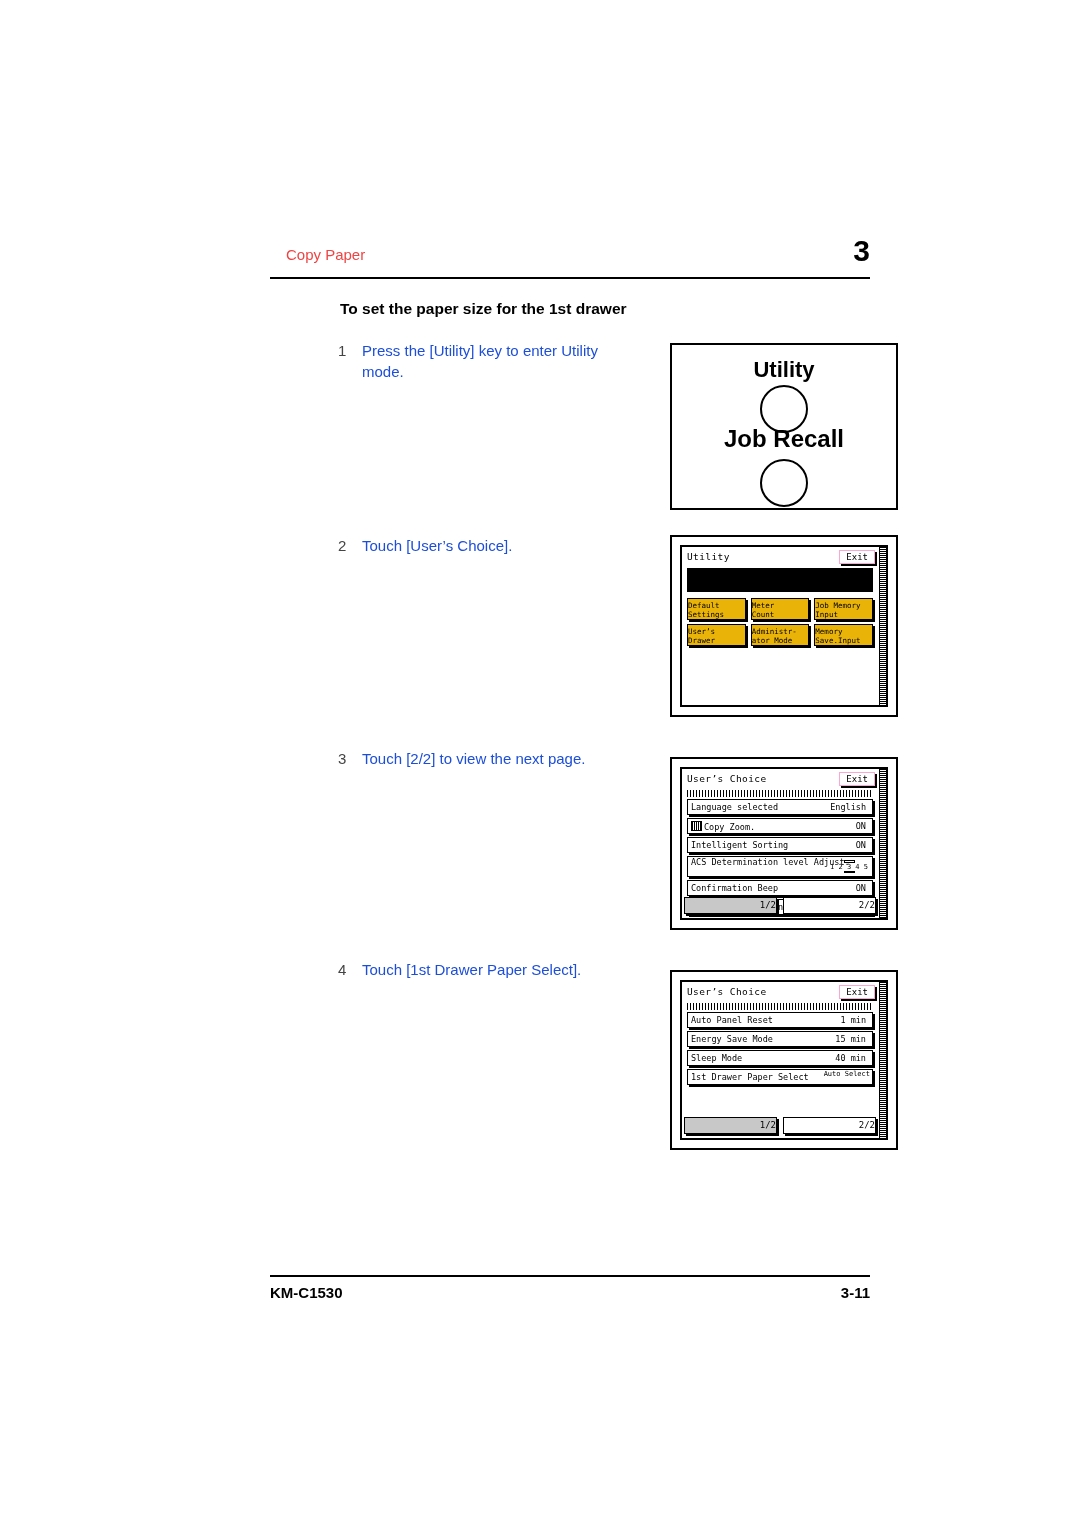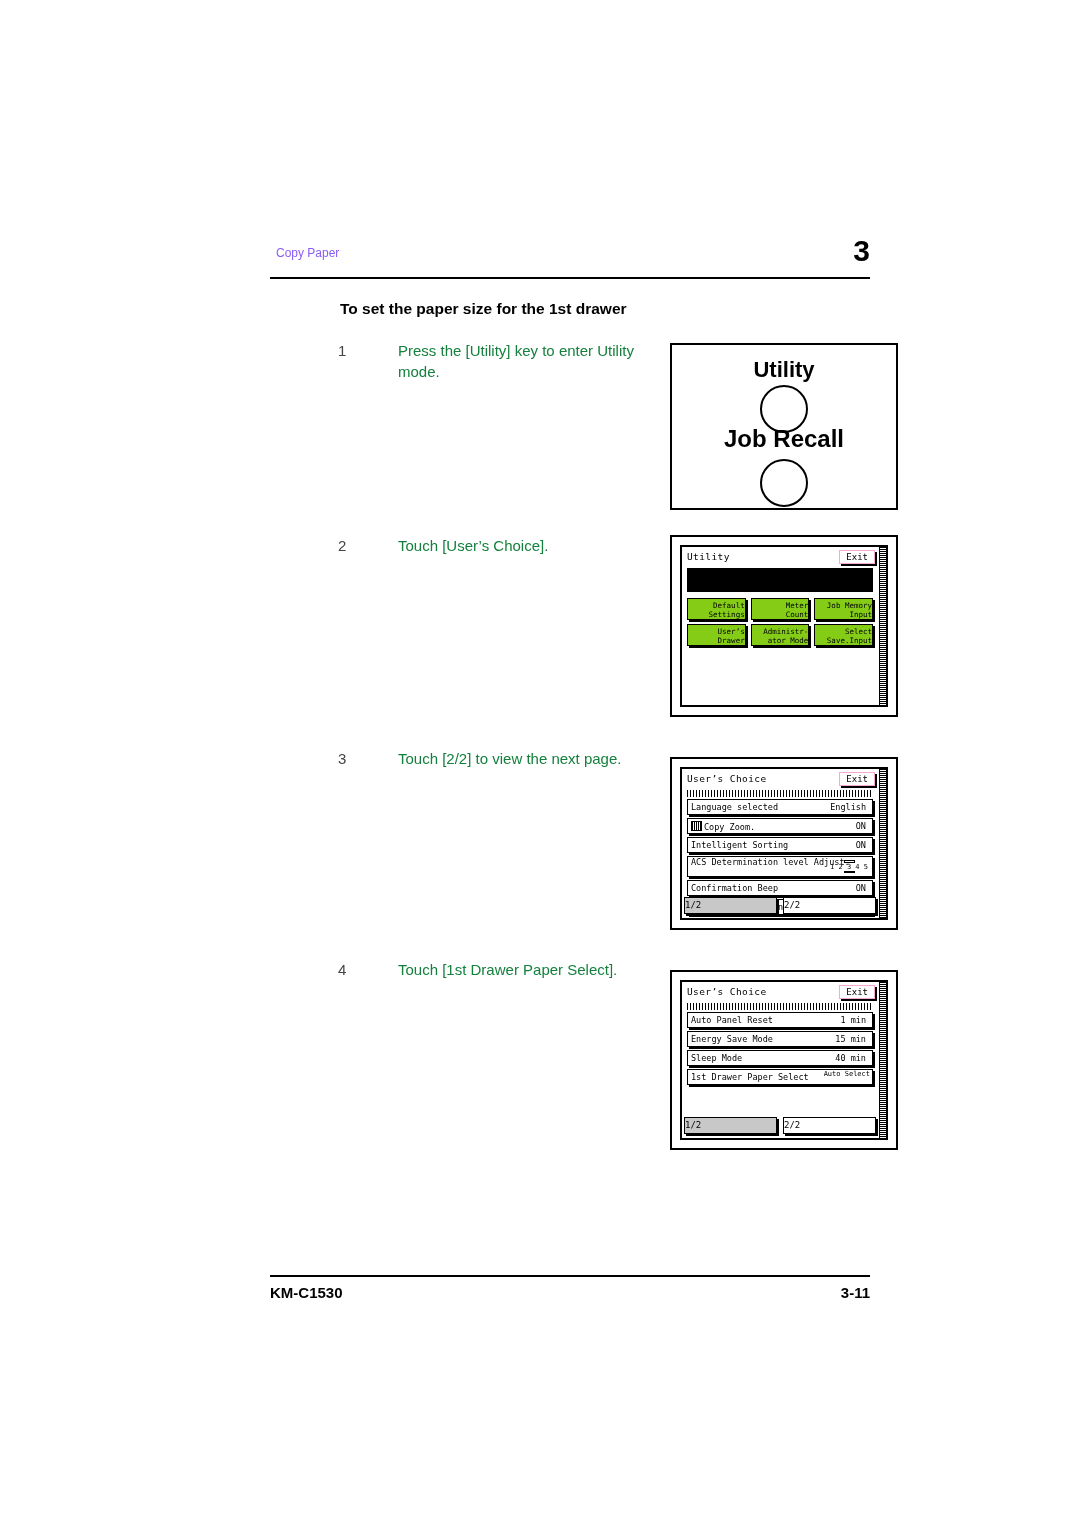--- a/index.html
+++ b/index.html
@@ -25,24 +25,24 @@
   
   .header {
     position: absolute;
     left: 270px;
     top: 246px;
     width: 600px;
     height: 36px;
   }
   .header-title {
     position: absolute;
-    left: 6px;
+    left: 16px;
     top: 0;
-    font-size: 12px;
-    color: #8b5cf6;
+    font-size: 15px;
+    color: #ef4444;
   }
   .header-chapter {
     position: absolute;
     right: 0;
     top: -12px;
     font-size: 30px;
     font-weight: bold;
     color: #000;
   }
   .header-rule {
@@ -75,22 +75,21 @@
     top: 0;
     width: 22px;
     text-align: left;
     color: #444;
   }
   .step-text {
     position: absolute;
     left: 24px;
     top: 0;
     width: 270px;
-    color: #15803d;
-    margin-left: 36px;
+    color: #1d4ed8;
   }
 
   .step1 { left: 338px; top: 340px; }
   .step2 { left: 338px; top: 535px; }
   .step3 { left: 338px; top: 748px; }
   .step4 { left: 338px; top: 959px; }
 
   
   .panel {
     position: absolute;
@@ -195,24 +194,24 @@
     margin: 0 10px 4px 2px;
     display: flex;
     gap: 5px;
   }
   .ubtn {
     flex: 1;
     border: 1px solid #000;
     box-shadow: 2px 2px 0 #000;
     font-size: 7.5px;
     line-height: 9px;
-    text-align: right;
+    text-align: left;
     padding-top: 2px;
     box-sizing: border-box;
-    background: #84cc16;
+    background: #eab308;
     position: relative;
   }
   .ubtn span { display: block; }
 
   
   .row {
     position: relative;
     height: 16px;
     margin: 0 10px 3px 2px;
     border: 1px solid #000;
@@ -281,21 +280,21 @@
     bottom: 4px;
     display: flex;
     gap: 6px;
   }
   .tab {
     flex: 1;
     height: 17px;
     border: 1px solid #000;
     box-shadow: 2px 2px 0 #000;
     font-size: 9px;
-    text-align: left;
+    text-align: right;
     padding-top: 2px;
     box-sizing: border-box;
     background: #fff;
   }
   .tab.active {
     background: #c8c8c8;
   }
 
   
   .footer-rule {
@@ -386,21 +385,21 @@
         <div class="ubtn-row">
           <div class="ubtn">
             <span>User’s</span>
             <span>Drawer</span>
           </div>
           <div class="ubtn">
             <span>Administr-</span>
             <span>ator Mode</span>
           </div>
           <div class="ubtn">
-            <span>Select</span>
+            <span>Memory</span>
             <span>Save.Input</span>
           </div>
         </div>
         <div class="lcd-scrollbar"></div>
       </div>
     </div>
   </div>
 
   <div class="panel panel-lcd2">
     <div class="lcd">

